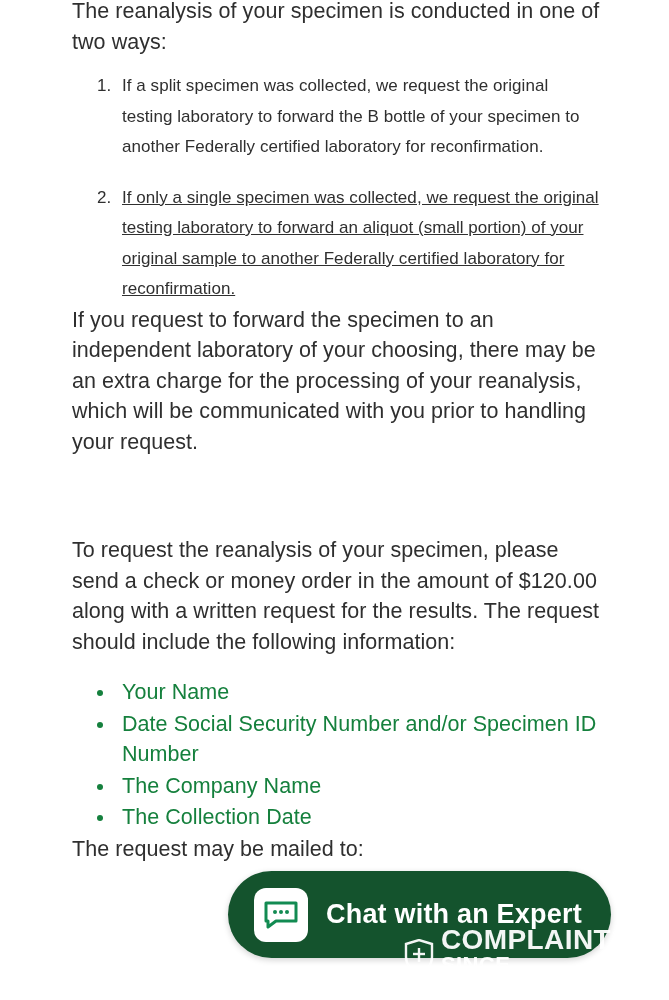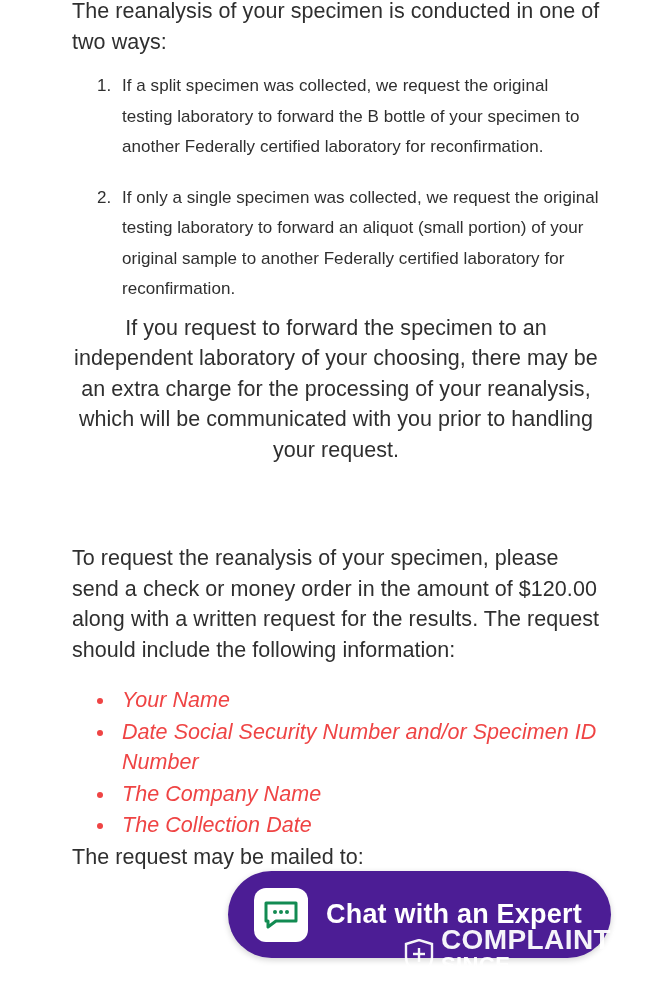--- a/index.html
+++ b/index.html
@@ -43,55 +43,54 @@
   }
   ol.numbered > li {
     font-size: 17px;
     line-height: 30.5px;
     color: #2f2f2f;
     margin-bottom: 20px;
     padding-left: 6px;
     letter-spacing: 0.05px;
   }
   ol.numbered > li:last-child {
-    margin-bottom: 8px;
+    margin-bottom: 0;
+    text-decoration: underline;
   }
   .spacer-xl {
     height: 78px;
   }
   ul.bullets {
     margin: 20px 0 0 0;
     padding-left: 44px;
     list-style-type: disc;
   }
   ul.bullets > li {
     font-size: 21.5px;
     line-height: 30.5px;
-    color: #ef4444;
+    color: #15803d;
     margin-bottom: 1px;
     padding-left: 6px;
     letter-spacing: 0.05px;
-    font-style: italic;
   }
   .para-gap {
     margin-top: 28px;
-    text-align: center;
   }
   .para-gap-2 {
     margin-top: 26px;
   }
 
   
   .chat-widget {
     position: absolute;
     left: 228px;
     top: 871px;
     width: 383px;
     height: 87px;
-    background: #4c1d95;
+    background: #14532d;
     border-radius: 44px;
     display: flex;
     align-items: center;
     padding-left: 26px;
     box-sizing: border-box;
     box-shadow: 0 2px 6px rgba(0,0,0,0.18);
     cursor: pointer;
   }
   .chat-bubble-icon {
     width: 54px;

